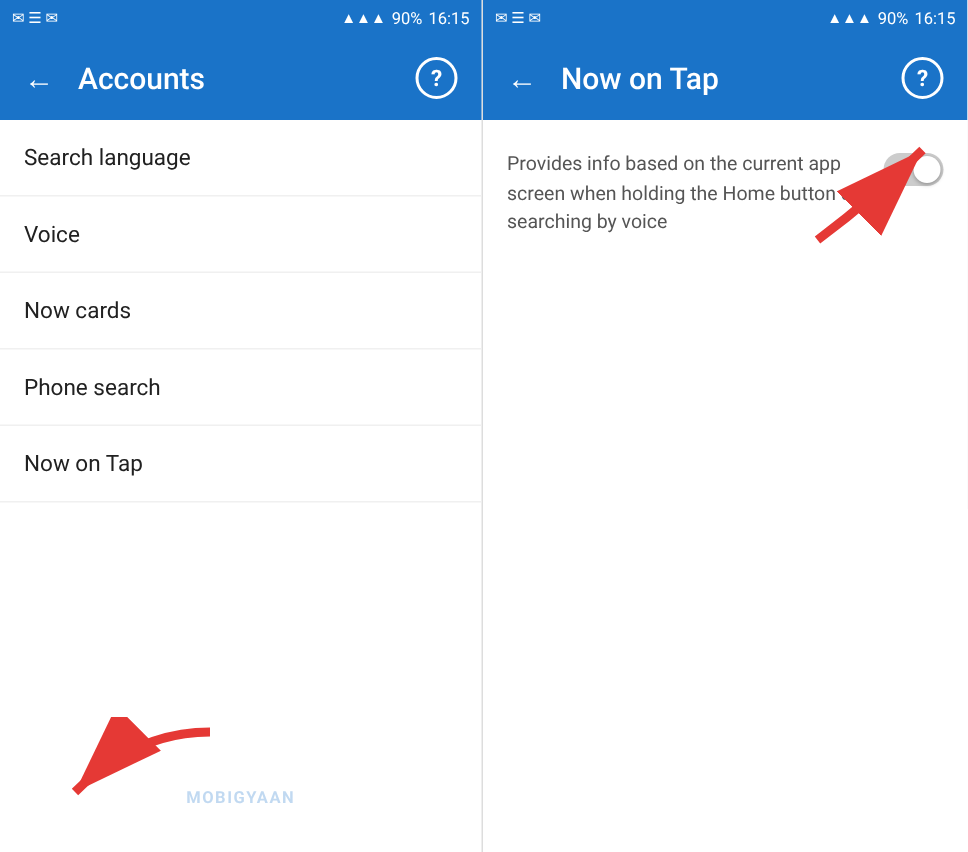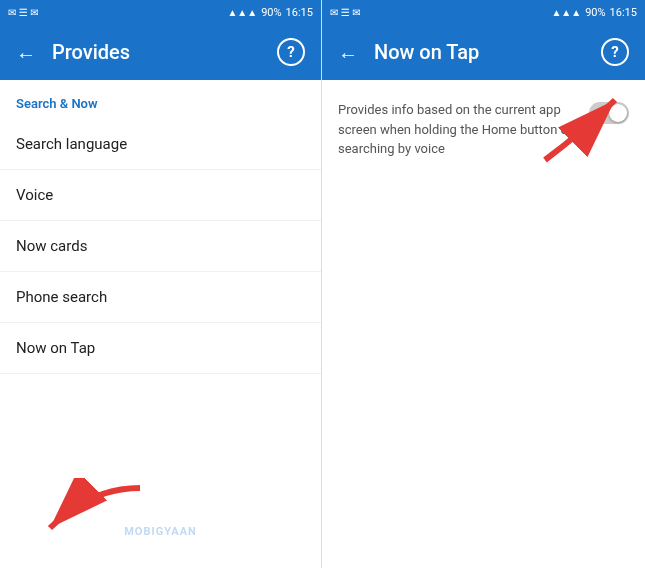--- a/index.html
+++ b/index.html
@@ -190,26 +190,25 @@
     </div>
     <div class="status-bar-right">
       <span style="font-size:10px;">▲▲▲</span>
       <span>90%</span>
       <span>16:15</span>
     </div>
   </div>
 
   <div class="top-bar">
     <span class="top-bar-back">←</span>
-    <span class="top-bar-title">Provides</span>
+    <span class="top-bar-title">Accounts</span>
     <div class="top-bar-help">?</div>
   </div>
 
   <div class="left-panel-body">
-    <div class="settings-section-header">Search &amp; Now</div>
 
     <div class="settings-item">
       <span>Search language</span>
     </div>
     <div class="settings-item">
       <span>Voice</span>
     </div>
     <div class="settings-item">
       <span>Now cards</span>
     </div>

